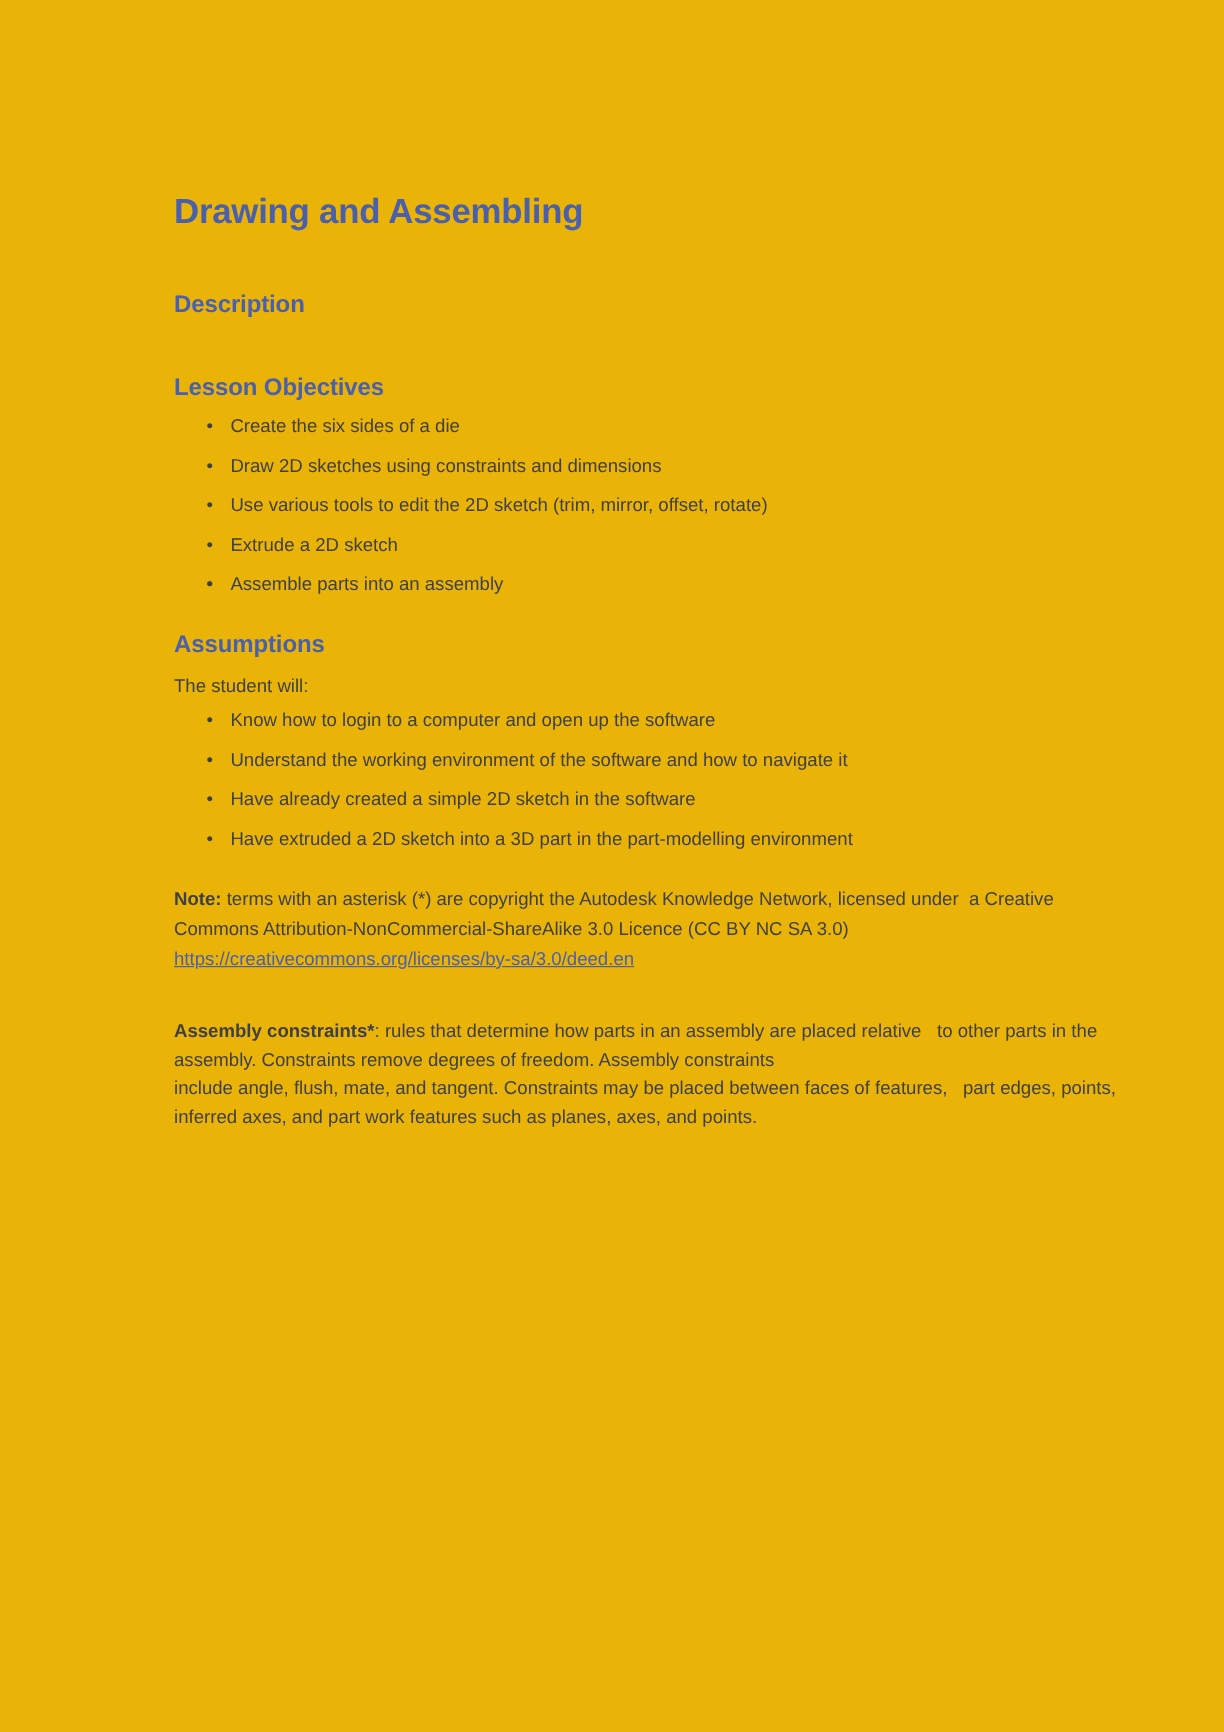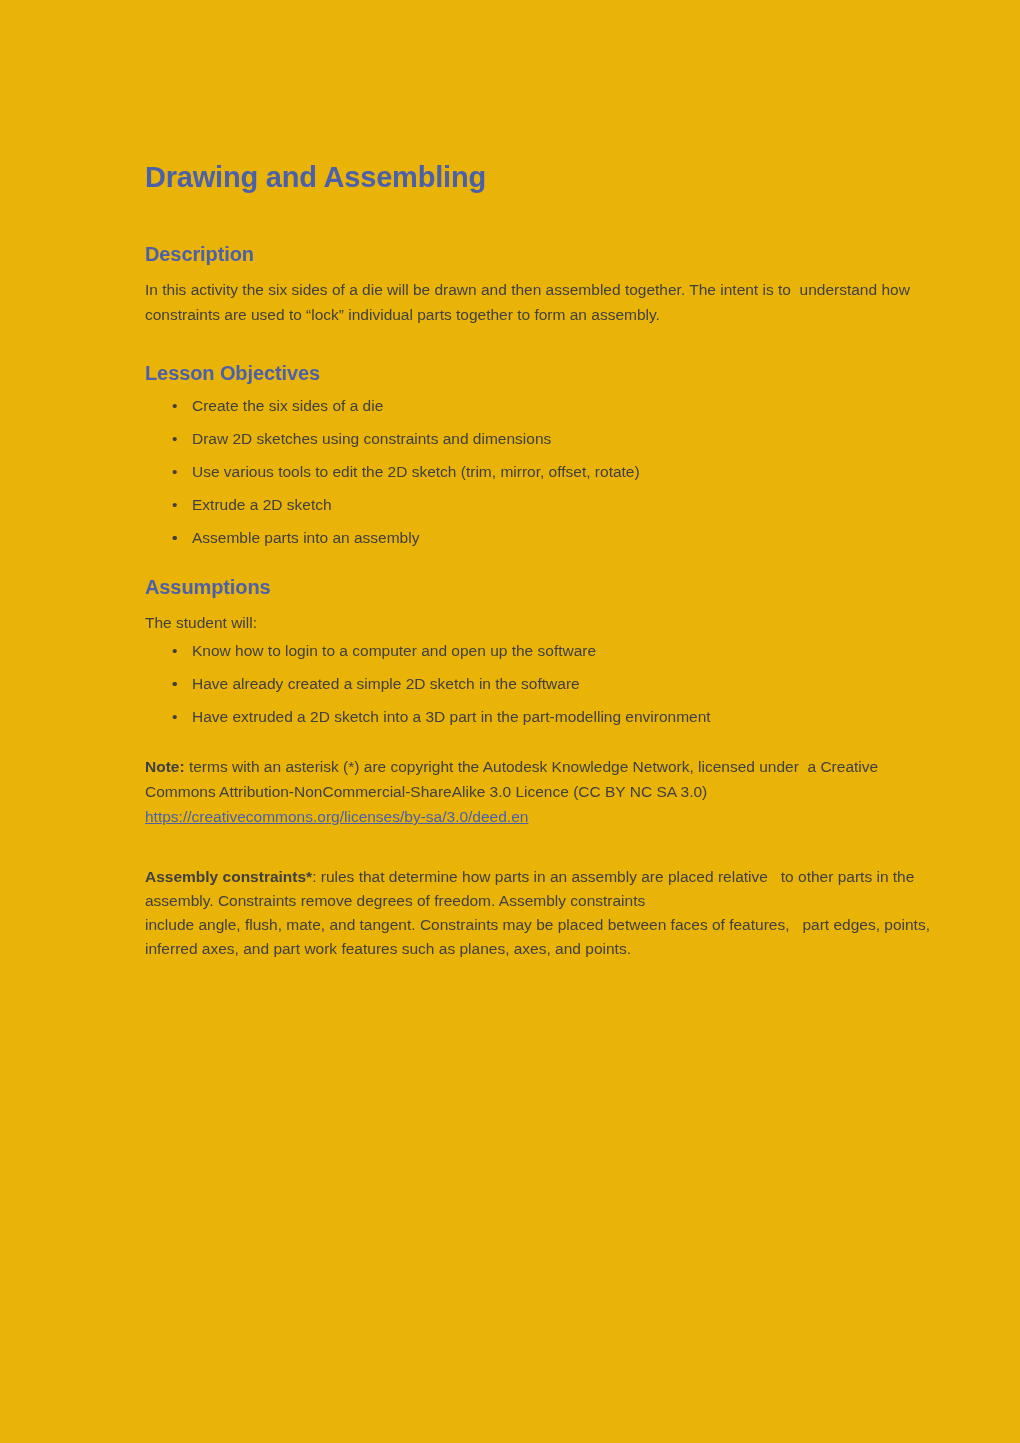--- a/index.html
+++ b/index.html
@@ -103,21 +103,20 @@
 </head>
 <body>
 
 <div class="page">
   <div class="content">
 
     <h1 class="doc-title">Drawing and Assembling</h1>
 
     <div class="section">
       <h2 class="section-heading">Description</h2>
-      <p class="para">In this activity the six sides of a die will be drawn and then assembled together. The intent is to  understand how constraints are used to “lock” individual parts together to form an assembly.</p>
     </div>
 
     <div class="spacer-lg"></div>
 
     <div class="section">
       <h2 class="section-heading">Lesson Objectives</h2>
       <ul class="bullets">
         <li>
           <span class="dot">•</span>
           <span>Create the six sides of a die</span>
@@ -149,20 +148,21 @@
     <div class="section">
       <h2 class="section-heading">Assumptions</h2>
       <p class="para lead">The student will:</p>
       <ul class="bullets">
         <li>
           <span class="dot">•</span>
           <span>Know how to login to a computer and open up the software</span>
         </li>
         <li>
           <span class="dot">•</span>
+          <span>Understand the working environment of the software and how to navigate it</span>
         </li>
         <li>
           <span class="dot">•</span>
           <span>Have already created a simple 2D sketch in the software</span>
         </li>
         <li>
           <span class="dot">•</span>
           <span>Have extruded a 2D sketch into a 3D part in the part-modelling environment</span>
         </li>
       </ul>

